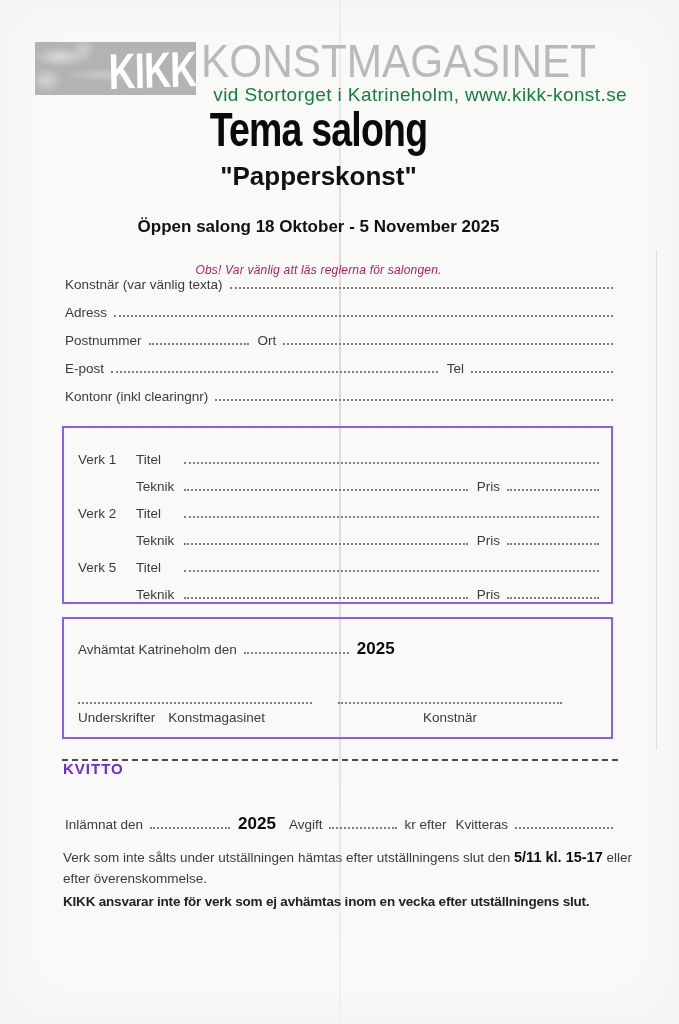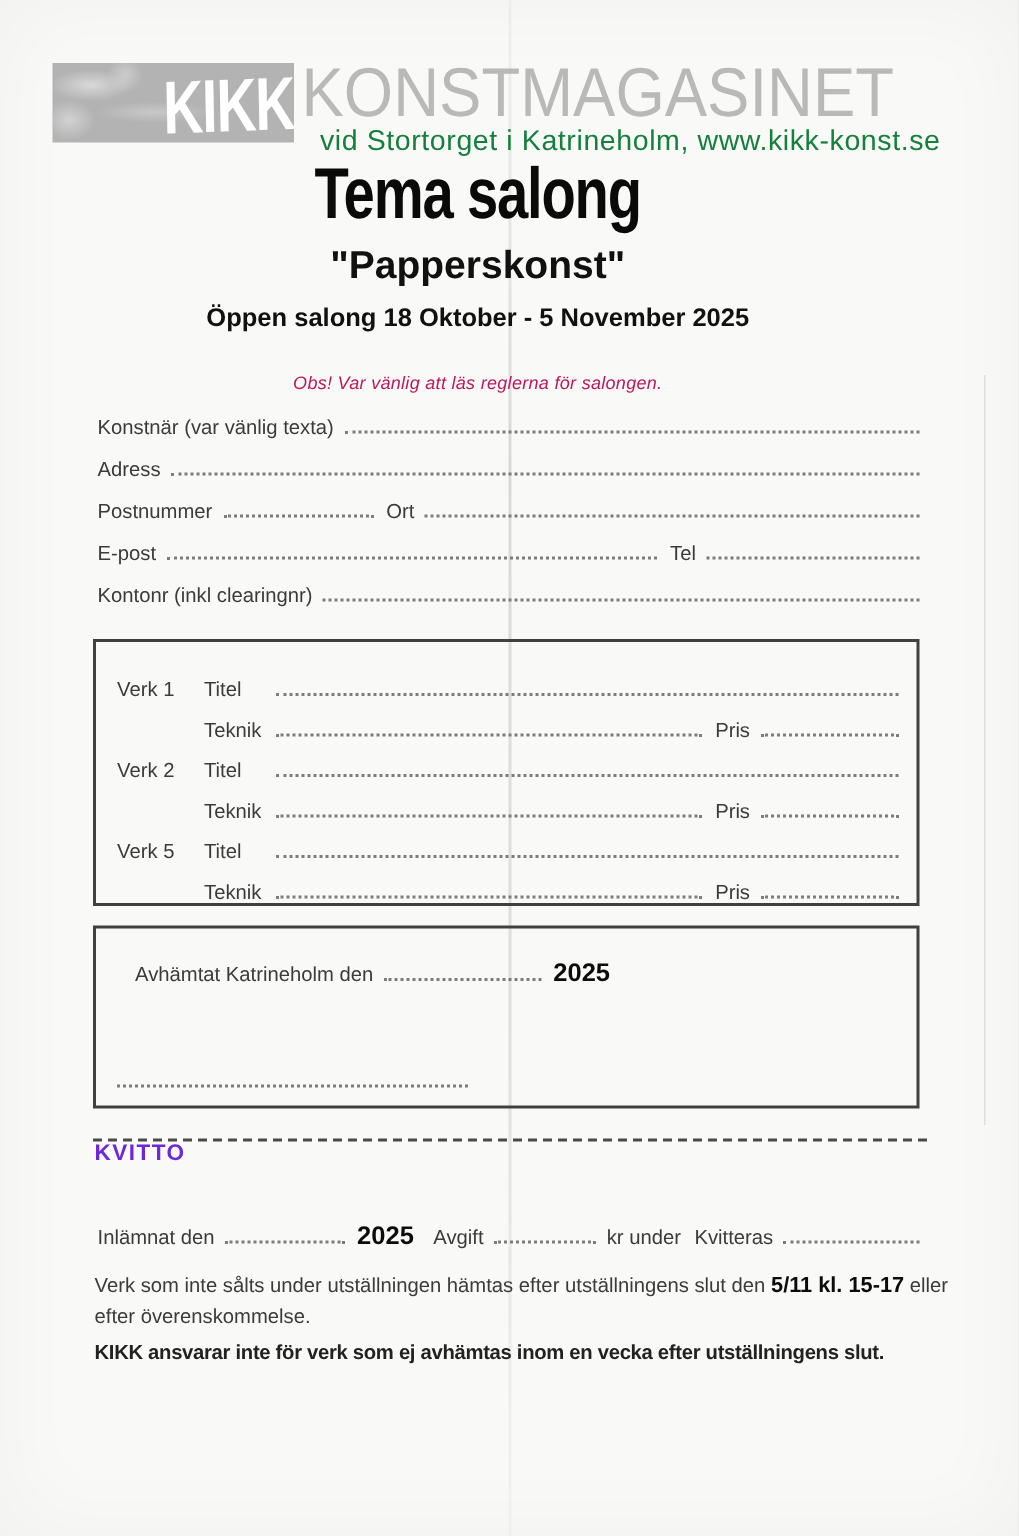--- a/index.html
+++ b/index.html
@@ -31,40 +31,40 @@
     color:#b9b9b9; letter-spacing:0px; transform:scaleX(0.92); transform-origin:left center;
     line-height:1; white-space:nowrap; }
   .tagline-text { position:absolute; right:52px; top:46px; font-size:19px; color:#15803d;
     letter-spacing:0.4px; white-space:nowrap; }
 
   
   .titleblock { position:absolute; top:106px; left:0; width:679px; text-align:center; padding-right:42px; }
   .t-main { font-size:48px; font-weight:800; color:#0a0a0a; letter-spacing:-1px;
     transform:scaleX(0.78); transform-origin:center; line-height:1.0; margin:0; }
   .t-theme { font-size:26px; font-weight:700; color:#111; margin-top:7px; }
-  .t-dates { font-size:17px; font-weight:700; color:#111; margin-top:10px; }
+  .t-dates { font-size:17px; font-weight:700; color:#111; margin-top:25px; }
   .t-note { font-size:12px; font-style:italic; color:#be185d; margin-top:26px; letter-spacing:0.2px; }
 
   
   .fields { position:absolute; top:264px; left:65px; width:548px; }
   .frow { display:flex; align-items:flex-end; height:28px; font-size:13.5px; color:#3b3b3b; }
   .lbl { white-space:nowrap; margin-right:7px; }
   .lbl.mid { margin-left:9px; }
   .lead { flex:1 1 auto; height:0; border-bottom:2px dotted #7d7d7d; margin-bottom:3px; }
   .lead.w100 { flex:0 0 100px; } .lead.w110 { flex:0 0 105px; } .lead.w142 { flex:0 0 142px; }
   .lead.w70 { flex:0 0 68px; } .lead.w80 { flex:0 0 80px; } .lead.w92 { flex:0 0 92px; }
   .lead.w44 { flex:0 0 44px; }
 
   
-  .box { position:absolute; left:62px; width:551px; border:2px solid #404040; background:transparent; }
+  .box { position:absolute; left:62px; width:551px; border:2px solid #8b5cf6; background:transparent; }
   .box1 { top:426px; height:178px; padding:12px 12px 6px 14px; }
   .box1 .frow { height:27px; }
   .verk-label { flex:0 0 58px; white-space:nowrap; }
   .sub-label { flex:0 0 48px; white-space:nowrap; }
-  .box2 { top:617px; height:122px; padding:12px 12px 10px 26px; }
+  .box2 { top:617px; height:122px; padding:12px 12px 10px 14px; }
   .pickup-row { display:flex; align-items:flex-end; height:26px; font-size:13.5px; }
   .year-bold { font-size:17px; font-weight:700; color:#0c0c0c; margin:0 4px 0 8px; line-height:1; }
   .verk-nums { display:flex; align-items:flex-end; margin-left:36px; flex:1; }
   .verk-nums .num { margin:0 2px 0 10px; }
   .sig-area { position:absolute; left:14px; right:12px; bottom:12px; display:flex; }
   .sig-col { display:flex; flex-direction:column; }
   .sig-col.left { width:234px; }
   .sig-col.right { width:224px; margin-left:26px; }
   .sigline { height:0; border-bottom:2px dotted #7d7d7d; }
   .sig-label { font-size:13.5px; margin-top:6px; display:flex; }
@@ -176,35 +176,45 @@
 
   <div class="box box2">
     <div class="pickup-row">
       <span class="lbl">Avhämtat Katrineholm den</span>
       <span class="lead w110"></span>
       <span class="year-bold">2025</span>
     </div>
     <div class="sig-area">
       <div class="sig-col left">
         <span class="sigline"></span>
+        <span class="sig-label">
+          <span>Underskrifter</span>
+          <span class="gap">Konstmagasinet</span>
+        </span>
+      </div>
+      <div class="sig-col right">
+        <span class="sigline"></span>
+        <span class="sig-label center">
+          <span>Konstnär</span>
+        </span>
       </div>
     </div>
   </div>
 
   <div class="cutline"></div>
   <div class="kvitto">KVITTO</div>
 
   <div class="inl-row">
     <div class="frow">
       <span class="lbl">Inlämnat den</span>
       <span class="lead w80"></span>
       <span class="year-bold">2025</span>
       <span class="lbl mid">Avgift</span>
       <span class="lead w70"></span>
-      <span class="paid">kr under</span>
+      <span class="paid">kr efter</span>
       <span class="lbl mid kvitteras-gap">Kvitteras</span>
       <span class="lead"></span>
     </div>
   </div>
 
   <div class="para1">
     <span>Verk som inte sålts under utställningen hämtas efter utställningens slut den</span>
     <b>5/11 kl. 15-17</b>
     <span>eller efter överenskommelse.</span>
   </div>

